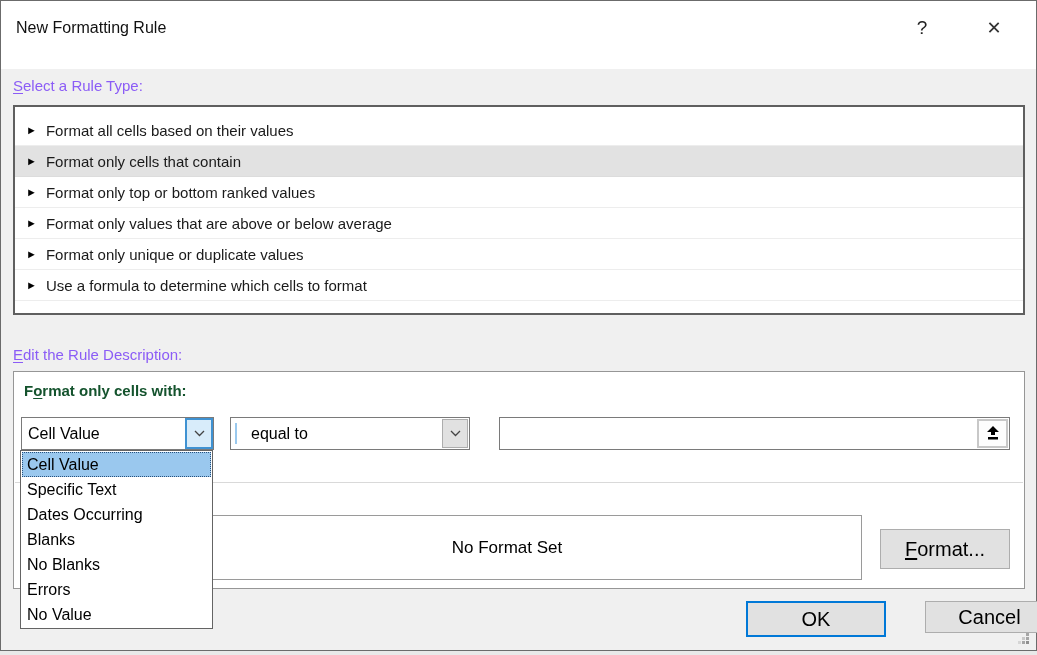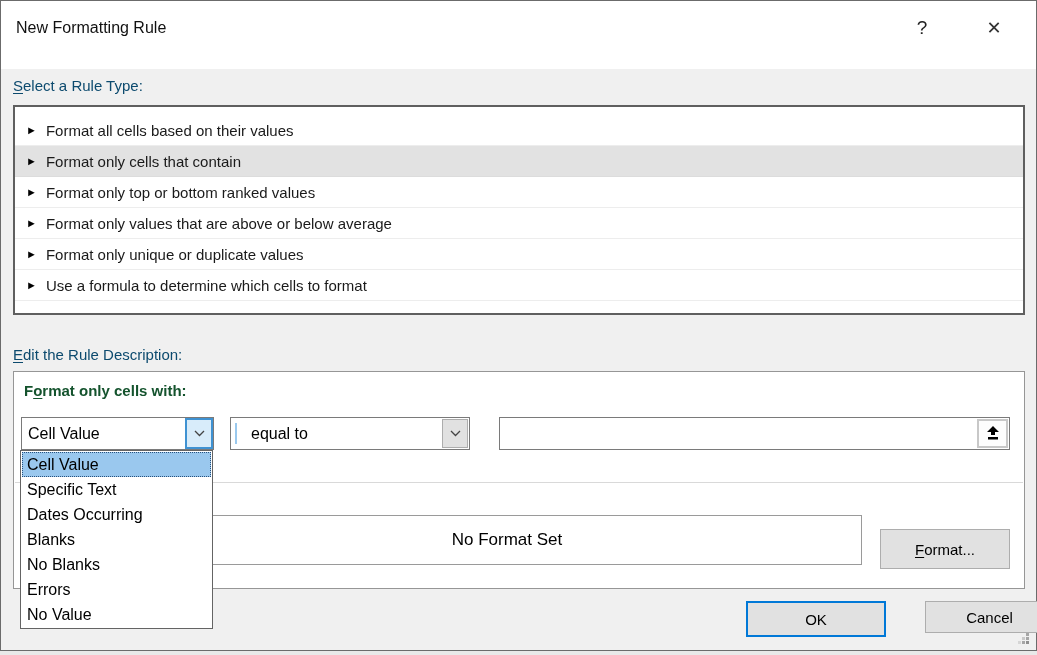--- a/index.html
+++ b/index.html
@@ -31,21 +31,21 @@
   }
   .cap-btn{
     position:absolute;top:0;height:54px;width:44px;
     display:flex;align-items:center;justify-content:center;
     font-size:19px;font-weight:400;color:#222;
     cursor:default;
   }
   .help-btn{right:92px;}
   .close-btn{right:20px;font-size:18px;color:#333;}
   
-  .label{position:absolute;font-size:15px;color:#0c4a6e;}
+  .label{position:absolute;font-size:15px;color:#8b5cf6;}
   .accel{text-decoration:underline;text-underline-offset:2px;}
   .select-rule-label{left:12px;top:76px;}
   .edit-desc-label{left:12px;top:345px;}
   
   .rule-list{
     position:absolute;left:12px;top:104px;width:1012px;height:210px;
     box-sizing:border-box;
     background:#ffffff;
     border:2px solid #5f5f5f;
     padding-top:8px;
@@ -108,31 +108,31 @@
     background:#fdfdfd;border:2px solid #c8c8c8;
     display:flex;align-items:center;justify-content:center;
   }
   
   .sep{
     position:absolute;left:1px;right:1px;top:110px;height:1px;
     background:#d9d9d9;
   }
   
   .preview-box{
-    position:absolute;left:138px;top:143px;width:710px;height:50px;
+    position:absolute;left:138px;top:143px;width:710px;height:65px;
     box-sizing:border-box;
     border:1px solid #9a9a9a;background:#fff;
     display:flex;align-items:center;justify-content:center;
     font-size:17px;color:#000;
   }
   .btn{
     box-sizing:border-box;
     background:#e1e1e1;border:1px solid #adadad;
     font-family:"Liberation Sans", sans-serif;
-    font-size:15px;color:#000;
+    font-size:20px;color:#000;
     display:flex;align-items:center;justify-content:center;
     padding:8px;cursor:default;
   }
   .format-btn{
     position:absolute;left:866px;top:157px;width:130px;height:40px;
   }
   
   .dropdown{
     position:absolute;left:19px;top:449px;width:193px;
     box-sizing:border-box;

